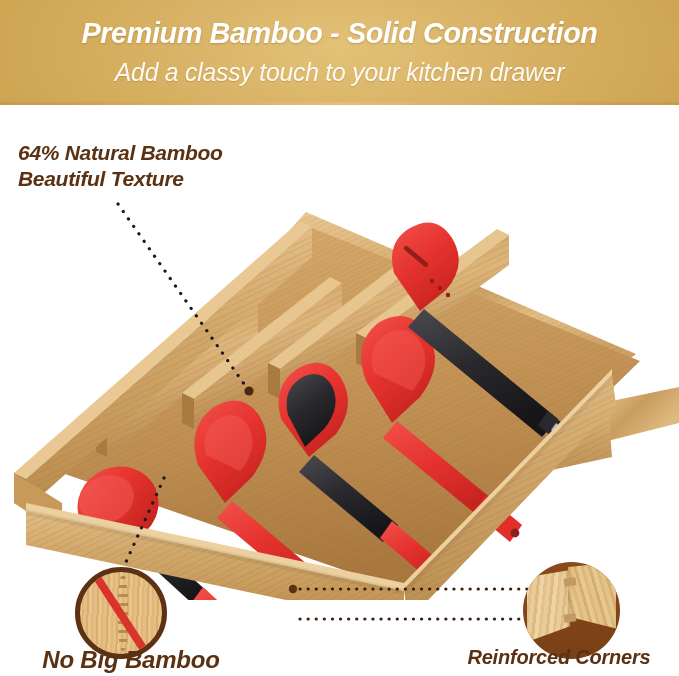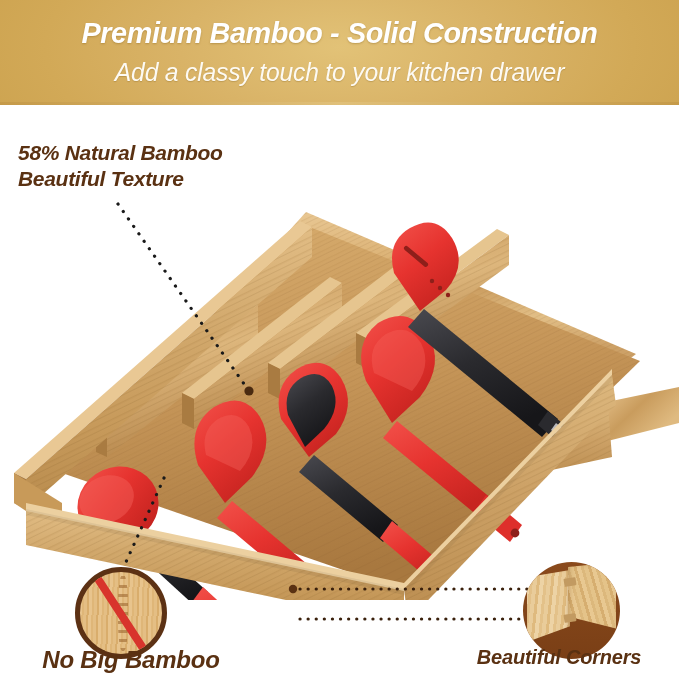--- a/index.html
+++ b/index.html
@@ -318,30 +318,30 @@
 
     <line x1="118" y1="204" x2="249" y2="391" stroke="#1a1a1a" stroke-width="3.2" stroke-linecap="round" stroke-dasharray="0.1 9"></line>
     <circle cx="249" cy="391" r="4.6" fill="#4a2a10"></circle>
 
     <line x1="164" y1="478" x2="126" y2="562" stroke="#1a1a1a" stroke-width="3.2" stroke-linecap="round" stroke-dasharray="0.1 9"></line>
 
     <line x1="300" y1="589" x2="528" y2="589" stroke="#3a200c" stroke-width="3.2" stroke-linecap="round" stroke-dasharray="0.1 8"></line>
     <line x1="300" y1="619" x2="525" y2="619" stroke="#3a200c" stroke-width="3.2" stroke-linecap="round" stroke-dasharray="0.1 8"></line>
   </svg>
 
-  <div class="ann" id="ann-top-left">58% Natural Bamboo
+  <div class="ann" id="ann-top-left">64% Natural Bamboo
 Beautiful Texture</div>
 
   <div class="badge" id="badge-grain">
     <div class="knot"></div>
     <div class="slash"></div>
   </div>
   <div class="ann" id="ann-bl">No Big Bamboo Grains</div>
 
   <div class="badge" id="badge-corner">
     <div class="cr-left"></div>
     <div class="cr-right"></div>
     <div class="cr-notch"></div>
     <div class="cr-notch2"></div>
   </div>
-  <div class="ann" id="ann-br">Beautiful  Corners</div>
+  <div class="ann" id="ann-br">Reinforced  Corners</div>
 
 </div>
 
 </body></html>

